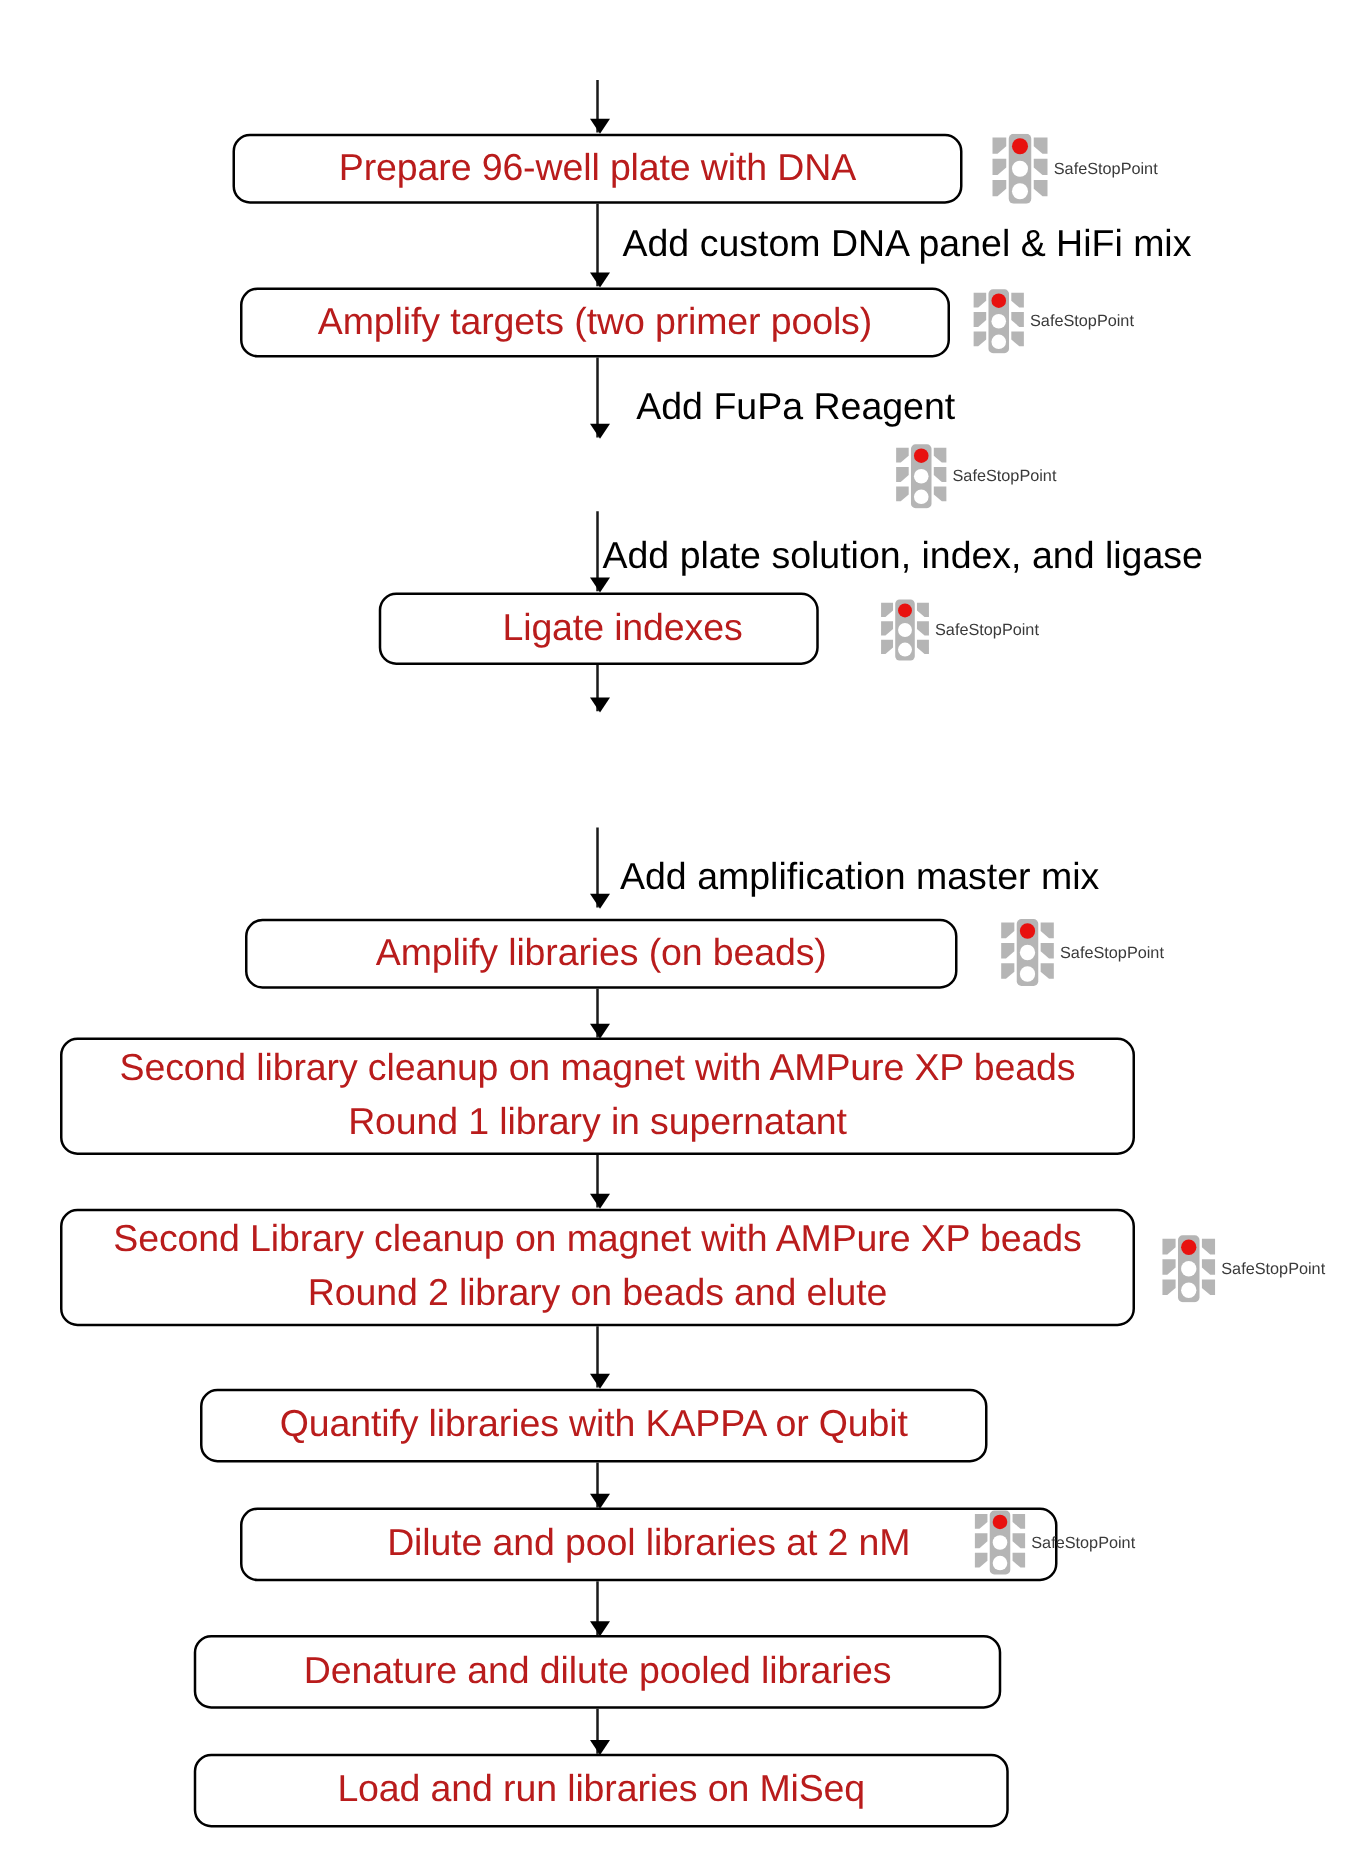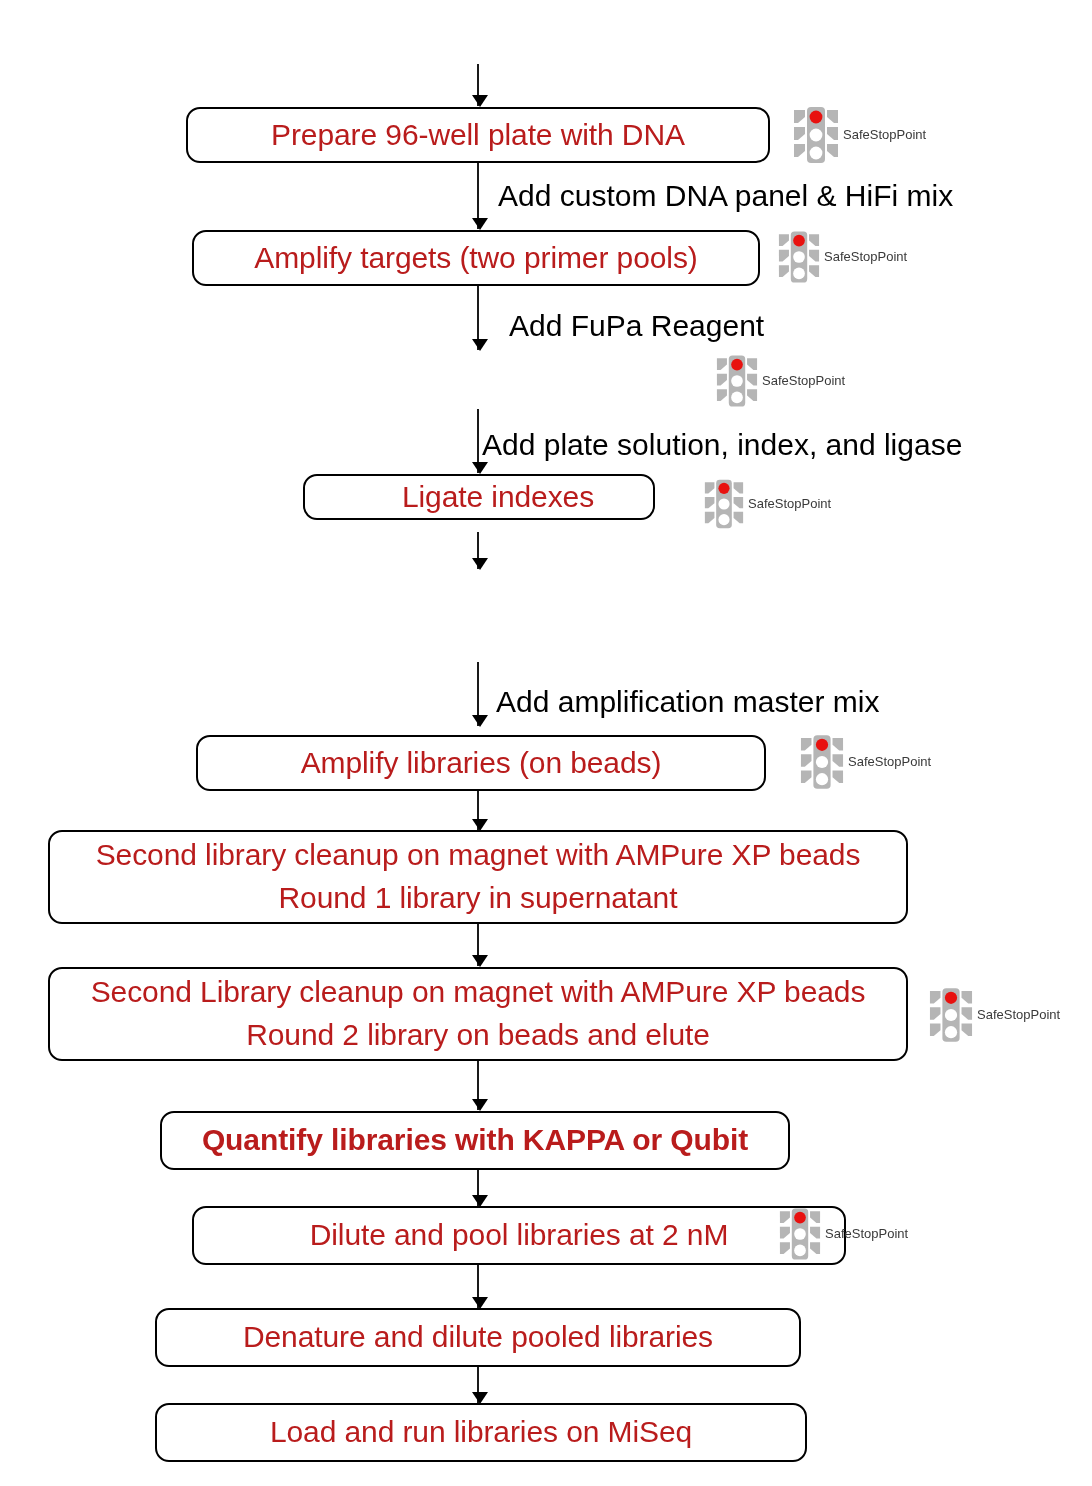--- a/index.html
+++ b/index.html
@@ -180,21 +180,21 @@
       <span>Stop</span>
       <span>Point</span>
     </span>
   </div>
 
   <div class="conn" style="left:477px; top:409px; height:64px;">
     <span class="head"></span>
   </div>
   <div class="free-text" style="left:482px; top:428px;">Add plate solution, index, and ligase</div>
 
-  <div class="node" style="left:303px; top:474px; width:352px; height:46px;padding-left:48px;">Ligate indexes</div>
+  <div class="node" style="left:303px; top:474px; width:352px; height:58px;padding-left:48px;">Ligate indexes</div>
 
   <div class="tlight" style="left:704px; top:479px;">
     <span class="fig">
       <svg width="40" height="50" viewBox="0 0 46 56" aria-hidden="true">
         <g fill="#b5b5b5">
           <path d="M1 3 L12 3 L12 10 L5 16 L1 16 Z"></path>
           <path d="M1 20 L12 20 L12 27 L5 33 L1 33 Z"></path>
           <path d="M1 37 L12 37 L12 44 L5 50 L1 50 Z"></path>
           <path d="M45 3 L34 3 L34 10 L41 16 L45 16 Z"></path>
           <path d="M45 20 L34 20 L34 27 L41 33 L45 33 Z"></path>
@@ -282,21 +282,21 @@
       <span>Safe</span>
       <span>Stop</span>
       <span>Point</span>
     </span>
   </div>
 
   <div class="conn" style="left:477px; top:1061px; height:49px;">
     <span class="head"></span>
   </div>
 
-  <div class="node" style="left:160px; top:1111px; width:630px; height:59px;font-weight:bold;">Quantify libraries with KAPPA or Qubit</div>
+  <div class="node" style="left:160px; top:1111px; width:630px; height:59px;">Quantify libraries with KAPPA or Qubit</div>
 
   <div class="conn" style="left:477px; top:1170px; height:36px;">
     <span class="head"></span>
   </div>
 
   <div class="node" style="left:192px; top:1206px; width:654px; height:59px;">Dilute and pool libraries at 2 nM</div>
 
   <div class="tlight" style="left:779px; top:1208px;">
     <span class="fig">
       <svg width="42" height="52" viewBox="0 0 46 56" aria-hidden="true">

